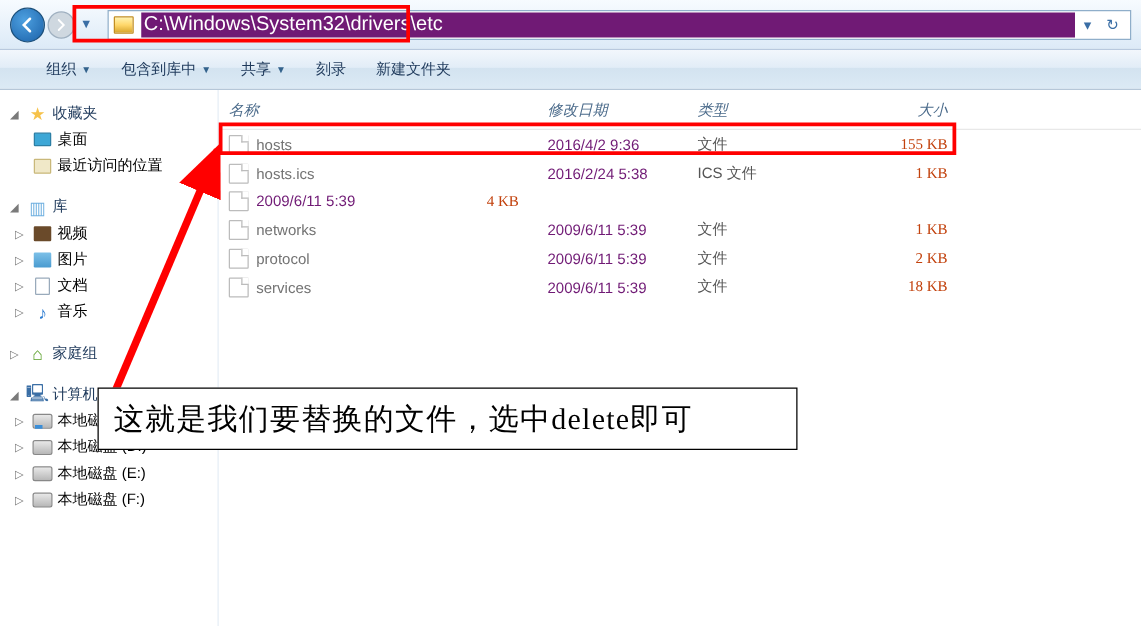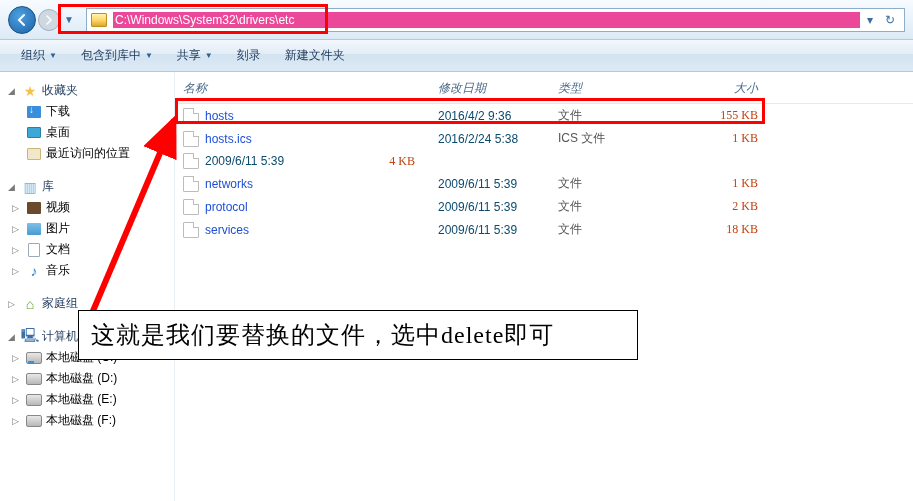--- a/index.html
+++ b/index.html
@@ -5,28 +5,28 @@
 * { box-sizing: border-box; margin: 0; padding: 0; }
 body { font-family: "Microsoft YaHei", "Segoe UI", Tahoma, sans-serif; font-size: 12px; background: #fff; width: 913px; height: 501px; overflow: hidden; position: relative; }
 
 
 .address-area { height: 40px; display: flex; align-items: center; padding: 4px 8px; background: linear-gradient(#f7fbff, #dceaf7); border-bottom: 1px solid #b8c9de; position: relative; }
 .nav-back { width: 28px; height: 28px; border-radius: 50%; background: radial-gradient(circle at 40% 35%, #4da0e0, #1b61a8); color: #fff; display: flex; align-items: center; justify-content: center; font-size: 16px; cursor: pointer; border: 1px solid #1b4f7a; }
 .nav-fwd { width: 22px; height: 22px; border-radius: 50%; background: #cfd8e0; color: #888; display: flex; align-items: center; justify-content: center; font-size: 12px; margin-left: 2px; border: 1px solid #9fb0c0; }
 .nav-drop { width: 12px; color: #3a6ea5; font-size: 10px; margin-left: 4px; cursor: pointer; }
 .address-bar { flex: 1; margin-left: 10px; background: #fff; border: 1px solid #8faeca; height: 24px; display: flex; align-items: center; padding: 0 4px; }
 .addr-icon { width: 16px; height: 14px; background: linear-gradient(#fff3b0 0%, #ffd76a 50%, #d9a72e 100%); border-radius: 1px; border: 1px solid #c28e22; margin-right: 6px; }
-.addr-text { flex: 1; color: #000; font-size: 12px; background: #ec4899; color: #fff; padding: 1px 2px; }
+.addr-text { flex: 1; color: #000; font-size: 16px; background: #701a75; color: #fff; padding: 1px 2px; }
 .addr-refresh { width: 20px; text-align: center; color: #3a6ea5; cursor: pointer; }
 
 
 .red-box-addr { position: absolute; left: 58px; top: 4px; width: 270px; height: 30px; border: 3px solid #ff0000; pointer-events: none; }
 
 
-.toolbar { height: 32px; background: linear-gradient(#f2f7fc, #e2edf7 45%, #d3e3f0 46%, #dceaf5); border-bottom: 1px solid #b6c7d8; display: flex; padding: 0 10px; gap: 2px; }
+.toolbar { height: 32px; background: linear-gradient(#f2f7fc, #e2edf7 45%, #d3e3f0 46%, #dceaf5); border-bottom: 1px solid #b6c7d8; display: flex; padding: 0 26px; gap: 2px; }
 .tb-item { padding: 4px 10px; color: #1e395b; cursor: pointer; border: 1px solid transparent; border-radius: 2px; display: flex; align-items: center; gap: 4px; }
 .tb-item .drop { font-size: 8px; color: #33628c; }
 
 
 .main { display: flex; height: calc(100% - 72px); }
 .sidebar { width: 175px; padding: 8px 4px; overflow-y: auto; border-right: 1px solid #e6eef6; }
 .tree-group { margin-bottom: 12px; }
 .tree-head { display: flex; align-items: center; gap: 4px; padding: 2px 4px; color: #1e395b; cursor: pointer; }
 .tree-head .twist { width: 10px; font-size: 9px; color: #7a7a7a; }
 .tree-head .label { font-size: 12px; }
@@ -51,22 +51,22 @@
 
 .filelist { flex: 1; position: relative; padding-top: 4px; }
 .columns { display: flex; padding: 4px 8px 6px 8px; border-bottom: 1px solid #e8e8e8; color: #4a6a8a; font-style: italic; }
 .col-name { width: 255px; }
 .col-date { width: 120px; }
 .col-type { width: 110px; }
 .col-size { width: 90px; text-align: right; }
 .row { display: flex; align-items: center; padding: 3px 8px; cursor: pointer; }
 .row .icon-file { width: 16px; height: 16px; background:#fff; border:1px solid #bcbcbc; border-radius:1px; margin-right: 6px; position:relative; }
 .row .icon-file::before { content:''; position:absolute; right:-1px; top:-1px; width:5px; height:5px; background:#fff; border-left:1px solid #bcbcbc; border-bottom:1px solid #bcbcbc; }
-.row .name { width: 233px; color: #1d4ed8; }
-.row .date { width: 120px; color: #0c4a6e; }
+.row .name { width: 233px; color: #737373; }
+.row .date { width: 120px; color: #701a75; }
 .row .type { width: 110px; color: #555; }
 .row .size { width: 90px; text-align: right; color: #c2410c; font-family: Liberation Serif, serif; }
 
 
 .red-box-row { position: absolute; left: 0; top: 26px; width: 590px; height: 26px; border: 3px solid #ff0000; pointer-events: none; }
 
 
 .red-arrow { position: absolute; pointer-events: none; }
 .red-arrow svg { overflow: visible; }
 
@@ -120,26 +120,20 @@
 
 <div class="main">
 
   <div class="sidebar">
     <div class="tree-group">
       <div class="tree-head">
         <span class="twist">◢</span>
         <span class="icon icon-star">★</span>
         <span class="label">收藏夹</span>
       </div>
-      <div class="tree-item">
-          <span class="icon">
-            <span class="icon-dl"></span>
-          </span>
-          <span>下载</span>
-        </div>
       <div class="tree-item">
           <span class="icon">
             <span class="icon-desktop"></span>
           </span>
           <span>桌面</span>
         </div>
       <div class="tree-item">
           <span class="icon">
             <span class="icon-recent"></span>
           </span>

